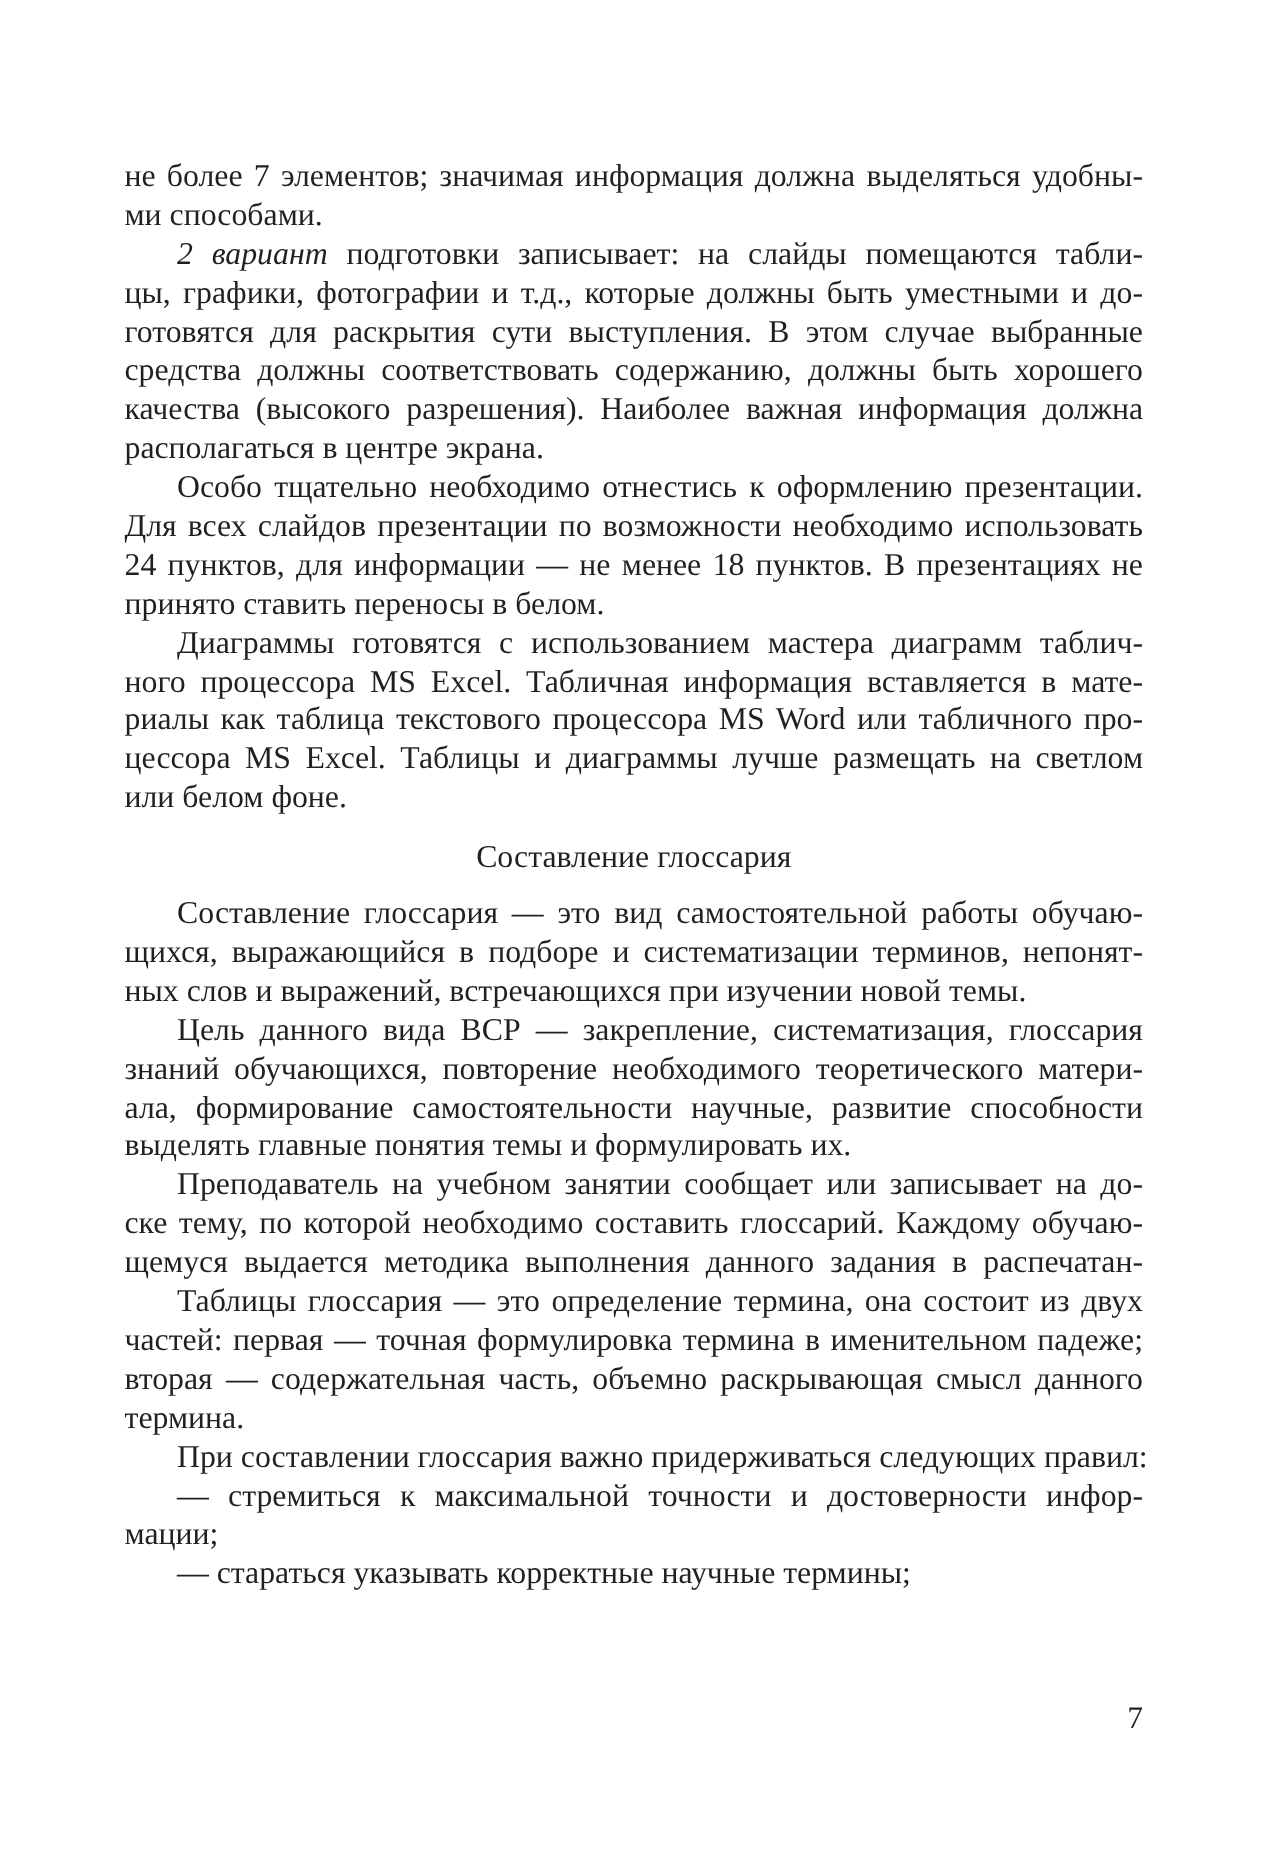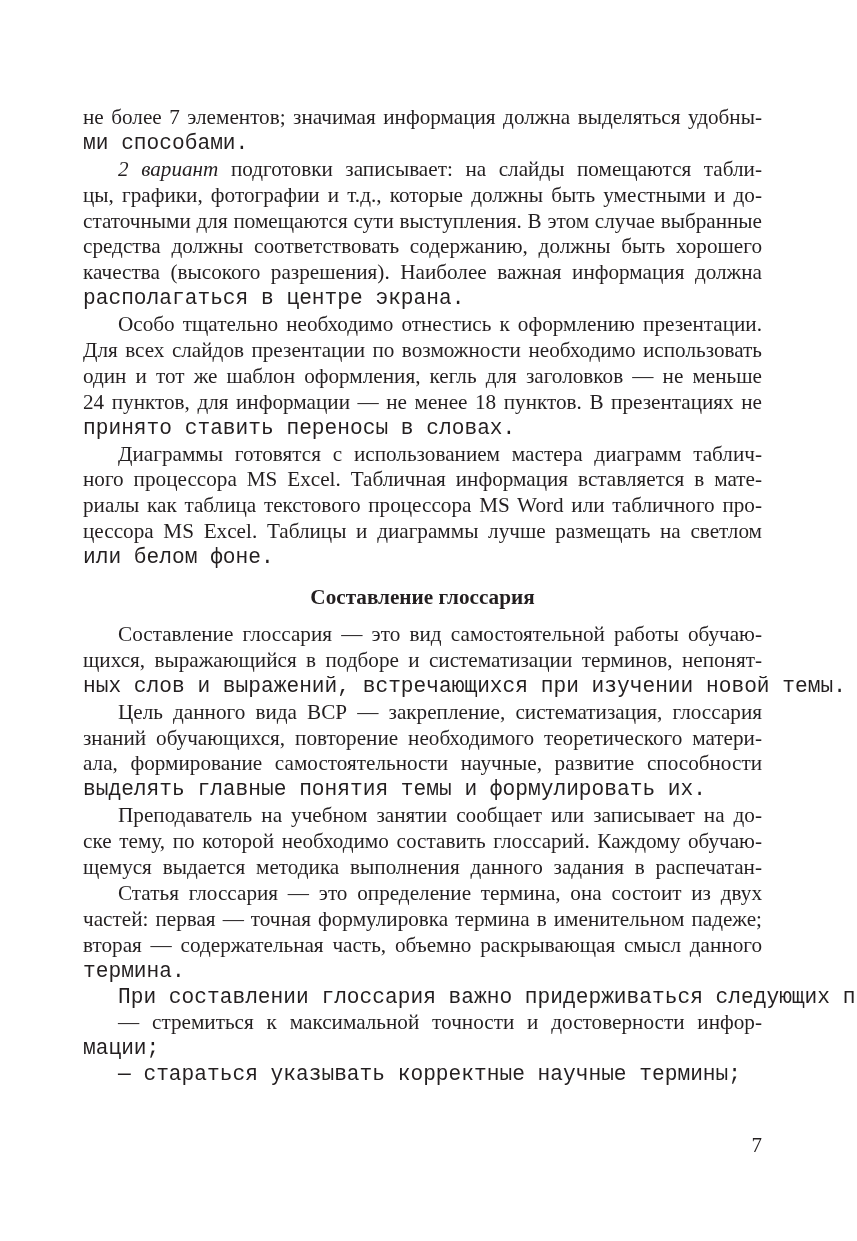--- a/index.html
+++ b/index.html
@@ -27,37 +27,36 @@
     }
     .ln {
       display: block;
       height: 25.9px;
       white-space: nowrap;
       text-align: justify;
       text-align-last: justify;
     }
     .ln.last {
       text-align-last: left;
-      font-family: Liberation Mono, monospace;
     }
     .ln.indent {
       padding-left: 35px;
     }
     .ln.indent.full {
       width: 644px;
     }
     .ln.full {
       width: 679px;
     }
     .it {
       font-style: italic;
       margin-top: 32px;
     }
     .heading {
-      font-weight: bold;
+      font-weight: normal;
       text-align: center;
       text-align-last: center;
       font-size: 21.2px;
       margin-top: 13px;
       margin-bottom: 12px;
       height: 26px;
       line-height: 26px;
     }
     .page-number {
       position: absolute;
@@ -76,32 +75,31 @@
   <div class="lines">
 
     <div>
       <span class="ln full">не более 7 элементов; значимая информация должна выделяться удобны-</span>
       <span class="ln last">ми способами.</span>
     </div>
 
     <div>
       <span class="ln indent full"><span class="it">2 вариант</span><span> подготовки записывает: на слайды помещаются табли-</span></span>
       <span class="ln full">цы, графики, фотографии и т.д., которые должны быть уместными и до-</span>
-      <span class="ln full">статочными для помещаются сути выступления. В этом случае выбранные</span>
+      <span class="ln full">готовятся для раскрытия сути выступления. В этом случае выбранные</span>
       <span class="ln full">средства должны соответствовать содержанию, должны быть хорошего</span>
       <span class="ln full">качества (высокого разрешения). Наиболее важная информация должна</span>
       <span class="ln last">располагаться в центре экрана.</span>
     </div>
 
     <div>
       <span class="ln indent full">Особо тщательно необходимо отнестись к оформлению презентации.</span>
       <span class="ln full">Для всех слайдов презентации по возможности необходимо использовать</span>
-      <span class="ln full">один и тот же шаблон оформления, кегль для заголовков — не меньше</span>
       <span class="ln full">24 пунктов, для информации — не менее 18 пунктов. В презентациях не</span>
-      <span class="ln last">принято ставить переносы в словах.</span>
+      <span class="ln last">принято ставить переносы в белом.</span>
     </div>
 
     <div>
       <span class="ln indent full">Диаграммы готовятся с использованием мастера диаграмм таблич-</span>
       <span class="ln full">ного процессора MS Excel. Табличная информация вставляется в мате-</span>
       <span class="ln full">риалы как таблица текстового процессора MS Word или табличного про-</span>
       <span class="ln full">цессора MS Excel. Таблицы и диаграммы лучше размещать на светлом</span>
       <span class="ln last">или белом фоне.</span>
     </div>
   </div>
@@ -123,21 +121,21 @@
       <span class="ln last">выделять главные понятия темы и формулировать их.</span>
     </div>
 
     <div>
       <span class="ln indent full">Преподаватель на учебном занятии сообщает или записывает на до-</span>
       <span class="ln full">ске тему, по которой необходимо составить глоссарий. Каждому обучаю-</span>
       <span class="ln full">щемуся выдается методика выполнения данного задания в распечатан-</span>
     </div>
 
     <div>
-      <span class="ln indent full">Статья глоссария — это определение термина, она состоит из двух</span>
+      <span class="ln indent full">Таблицы глоссария — это определение термина, она состоит из двух</span>
       <span class="ln full">частей: первая — точная формулировка термина в именительном падеже;</span>
       <span class="ln full">вторая — содержательная часть, объемно раскрывающая смысл данного</span>
       <span class="ln last">термина.</span>
     </div>
 
     <div>
       <span class="ln indent last">При составлении глоссария важно придерживаться следующих правил:</span>
     </div>
 
     <div>

